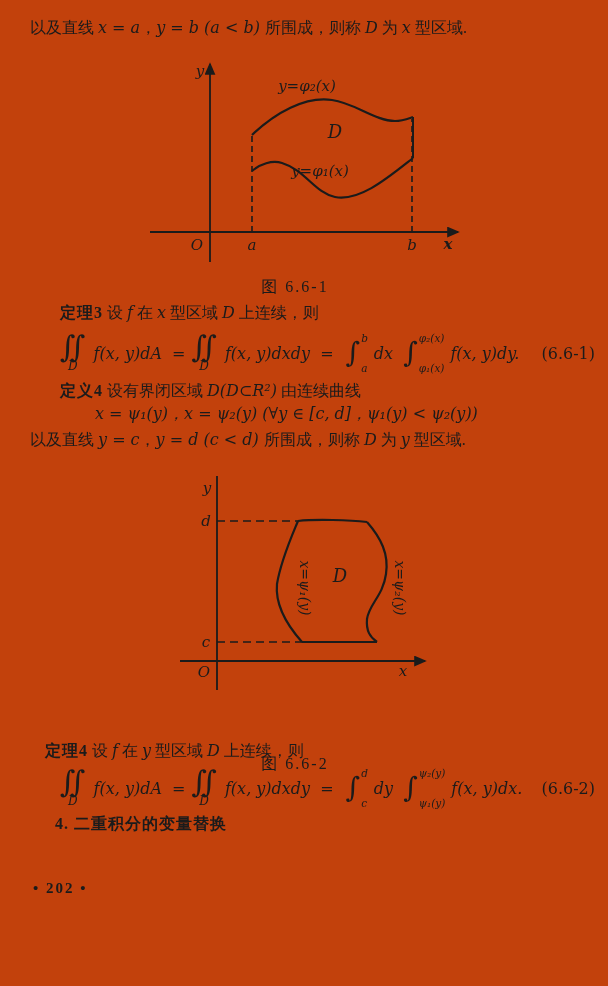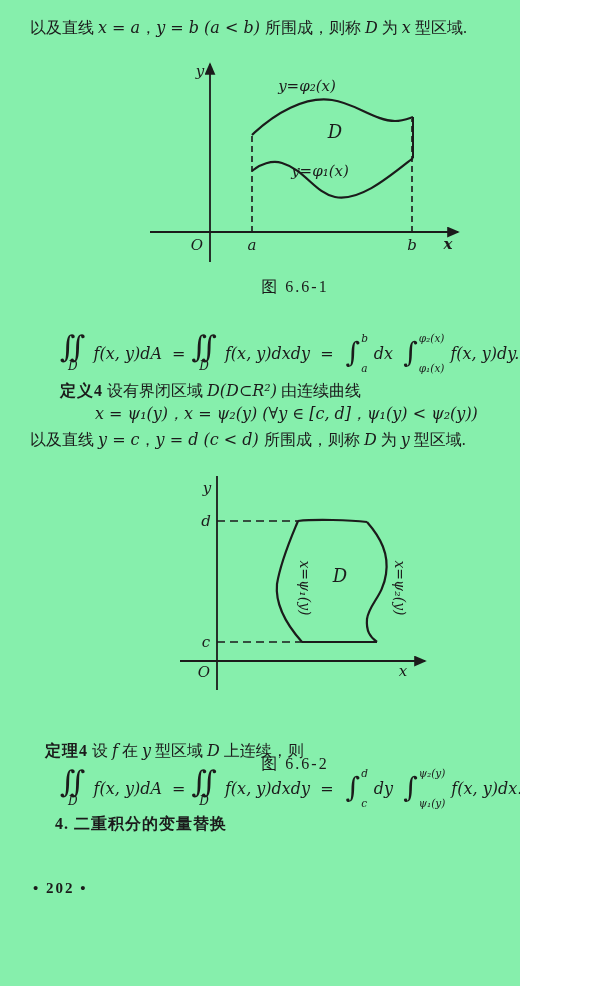--- a/index.html
+++ b/index.html
@@ -1,18 +1,18 @@
 <!DOCTYPE html>
 <html><head>
 <meta charset="utf-8">
 <style>
   html,body{margin:0;padding:0;}
   .page{
-    position:relative;width:520px;height:986px;
-    background:#86efac;color:#1b1b1b;overflow:hidden;
+    position:relative;width:608px;height:986px;
+    background:#c2410c;color:#1b1b1b;overflow:hidden;
     font-family:"Liberation Serif",serif;font-size:16px;
   }
   .abs{position:absolute;white-space:nowrap;}
   .seg-c{font-family:"Liberation Serif",serif;}
   .seg-m{font-family:"DejaVu Serif",serif;font-style:italic;}
   .seg-b{font-family:"Liberation Serif",serif;font-weight:bold;letter-spacing:1px;}
   .caption{width:120px;text-align:center;letter-spacing:2px;}
   
   .frow{display:flex;align-items:center;height:50px;}
   .iint{display:inline-flex;flex-direction:column;align-items:center;margin-right:4px;}
@@ -59,20 +59,21 @@
     <text x="162" y="33" text-anchor="middle" font-size="15" font-style="italic" font-family="DejaVu Serif, serif">y=φ₂(x)</text>
     <text x="190" y="80" text-anchor="middle" font-size="18" font-style="italic" font-family="DejaVu Serif, serif">D</text>
     <text x="175" y="118" text-anchor="middle" font-size="15" font-style="italic" font-family="DejaVu Serif, serif">y=φ₁(x)</text>
     <text x="52" y="192" text-anchor="middle" font-size="15" font-style="italic" font-family="DejaVu Serif, serif">O</text>
     <text x="107" y="192" text-anchor="middle" font-size="15" font-style="italic" font-family="DejaVu Serif, serif">a</text>
     <text x="267" y="192" text-anchor="middle" font-size="15" font-style="italic" font-family="DejaVu Serif, serif">b</text>
     <text x="303" y="191" text-anchor="middle" font-size="15" font-style="italic" font-weight="bold" font-family="DejaVu Serif, serif">x</text>
   </svg>
   <div class="abs caption" style="left:235px;top:277px;">图  6.6-1</div>
 
+  <div class="abs" style="left:60px;top:303px;"><span class="seg-b">定理3</span><span class="seg-c">  设 </span><span class="seg-m">f</span><span class="seg-c"> 在 </span><span class="seg-m">x</span><span class="seg-c"> 型区域 </span><span class="seg-m">D</span><span class="seg-c"> 上连续，则</span></div>
 
   <div class="abs frow" style="left:60px;top:328px;width:535px;">
     <span class="iint">
       <span class="sym">∬</span>
       <span class="sub">D</span>
     </span>
     <span class="mbody">f(x, y)dA</span>
     <span class="meq">=</span>
     <span class="iint">
       <span class="sym">∬</span>

